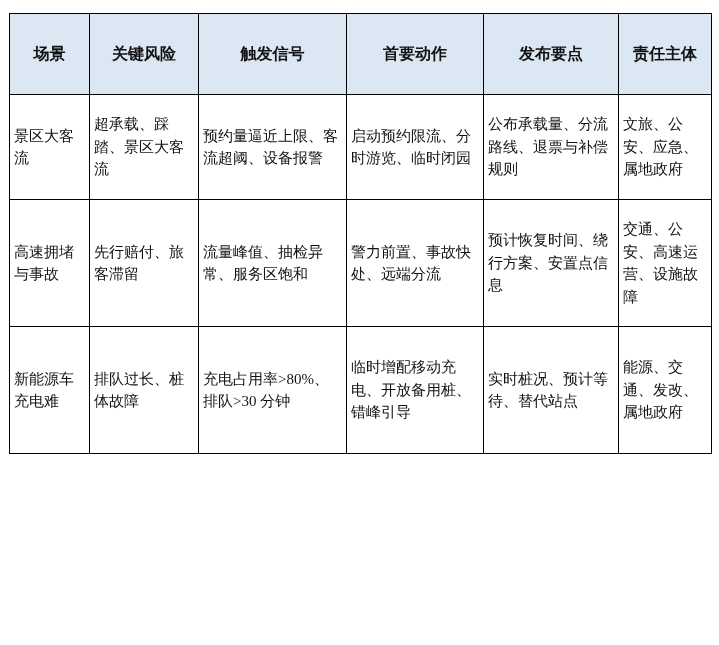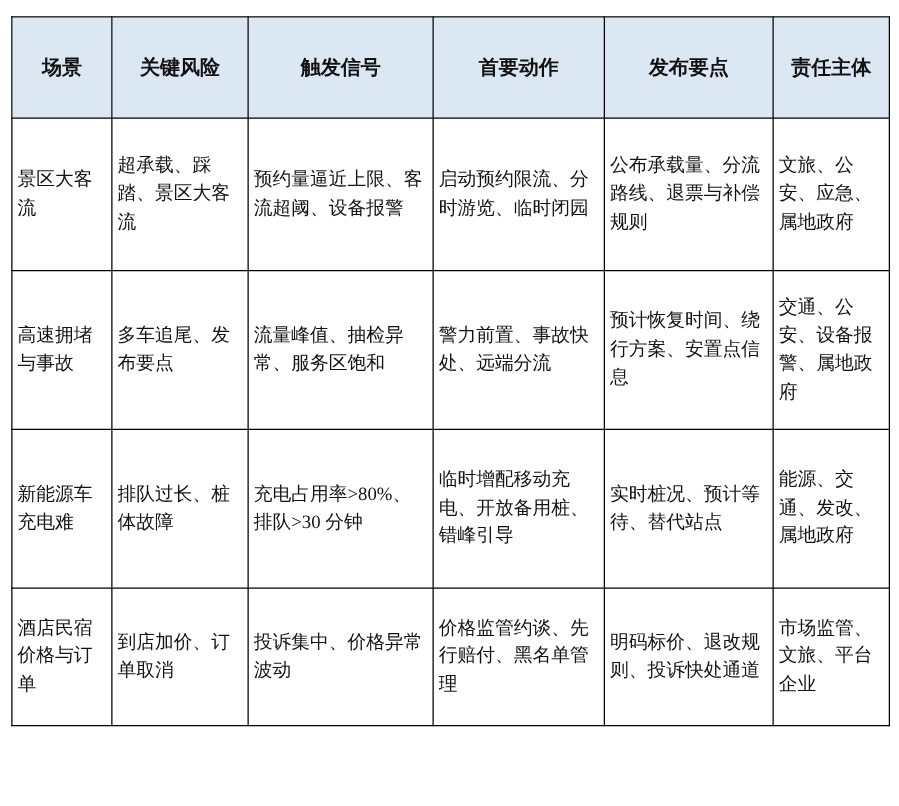--- a/index.html
+++ b/index.html
@@ -47,21 +47,21 @@
     text-align: left;
     padding: 2px 3px 2px 4px;
   }
   col.c1 { width: 80px; }
   col.c2 { width: 109px; }
   col.c3 { width: 148px; }
   col.c4 { width: 137px; }
   col.c5 { width: 135px; }
   col.c6 { width: 93px; }
   tr.hrow  { height: 81px; }
-  tr.r0 { height: 122px; }
+  tr.r0 { height: 105px; }
   tr.r1 { height: 127px; }
   tr.r2 { height: 127px; }
   tr.r3 { height: 110px; }
   tr.r4 { height: 89px; }
 </style>
 </head>
 <body>
 
 <div class="page">
   <table class="risk-table">
@@ -87,37 +87,29 @@
       <tr class="r0">
         <td>景区大客流</td>
         <td>超承载、踩踏、景区大客流</td>
         <td>预约量逼近上限、客流超阈、设备报警</td>
         <td>启动预约限流、分时游览、临时闭园</td>
         <td>公布承载量、分流路线、退票与补偿规则</td>
         <td>文旅、公安、应急、属地政府</td>
       </tr>
       <tr class="r1">
         <td>高速拥堵与事故</td>
-        <td>多车追尾、发布要点</td>
+        <td>先行赔付、旅客滞留</td>
         <td>流量峰值、抽检异常、服务区饱和</td>
         <td>警力前置、事故快处、远端分流</td>
         <td>预计恢复时间、绕行方案、安置点信息</td>
-        <td>交通、公安、设备报警、属地政府</td>
+        <td>交通、公安、高速运营、设施故障</td>
       </tr>
       <tr class="r2">
         <td>新能源车充电难</td>
         <td>排队过长、桩体故障</td>
         <td>充电占用率&gt;80%、排队&gt;30 分钟</td>
         <td>临时增配移动充电、开放备用桩、错峰引导</td>
         <td>实时桩况、预计等待、替代站点</td>
         <td>能源、交通、发改、属地政府</td>
       </tr>
-      <tr class="r3">
-        <td>酒店民宿价格与订单</td>
-        <td>到店加价、订单取消</td>
-        <td>投诉集中、价格异常波动</td>
-        <td>价格监管约谈、先行赔付、黑名单管理</td>
-        <td>明码标价、退改规则、投诉快处通道</td>
-        <td>市场监管、文旅、平台企业</td>
-      </tr>
     </tbody>
   </table>
 </div>
 
 </body></html>

